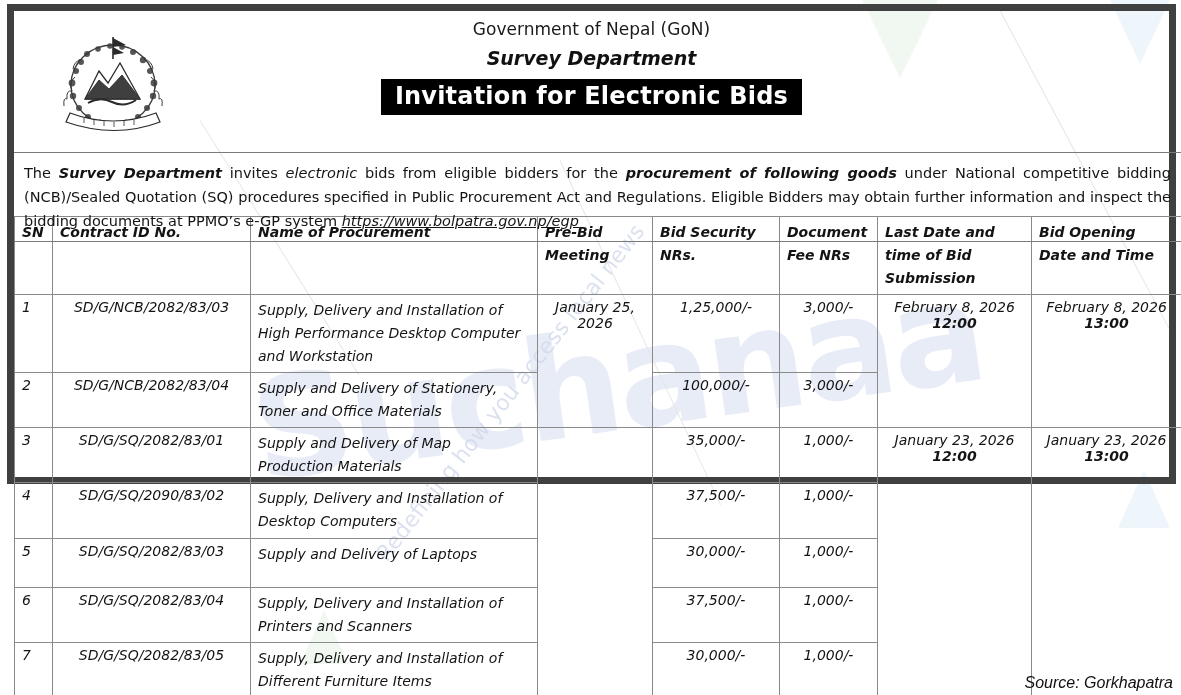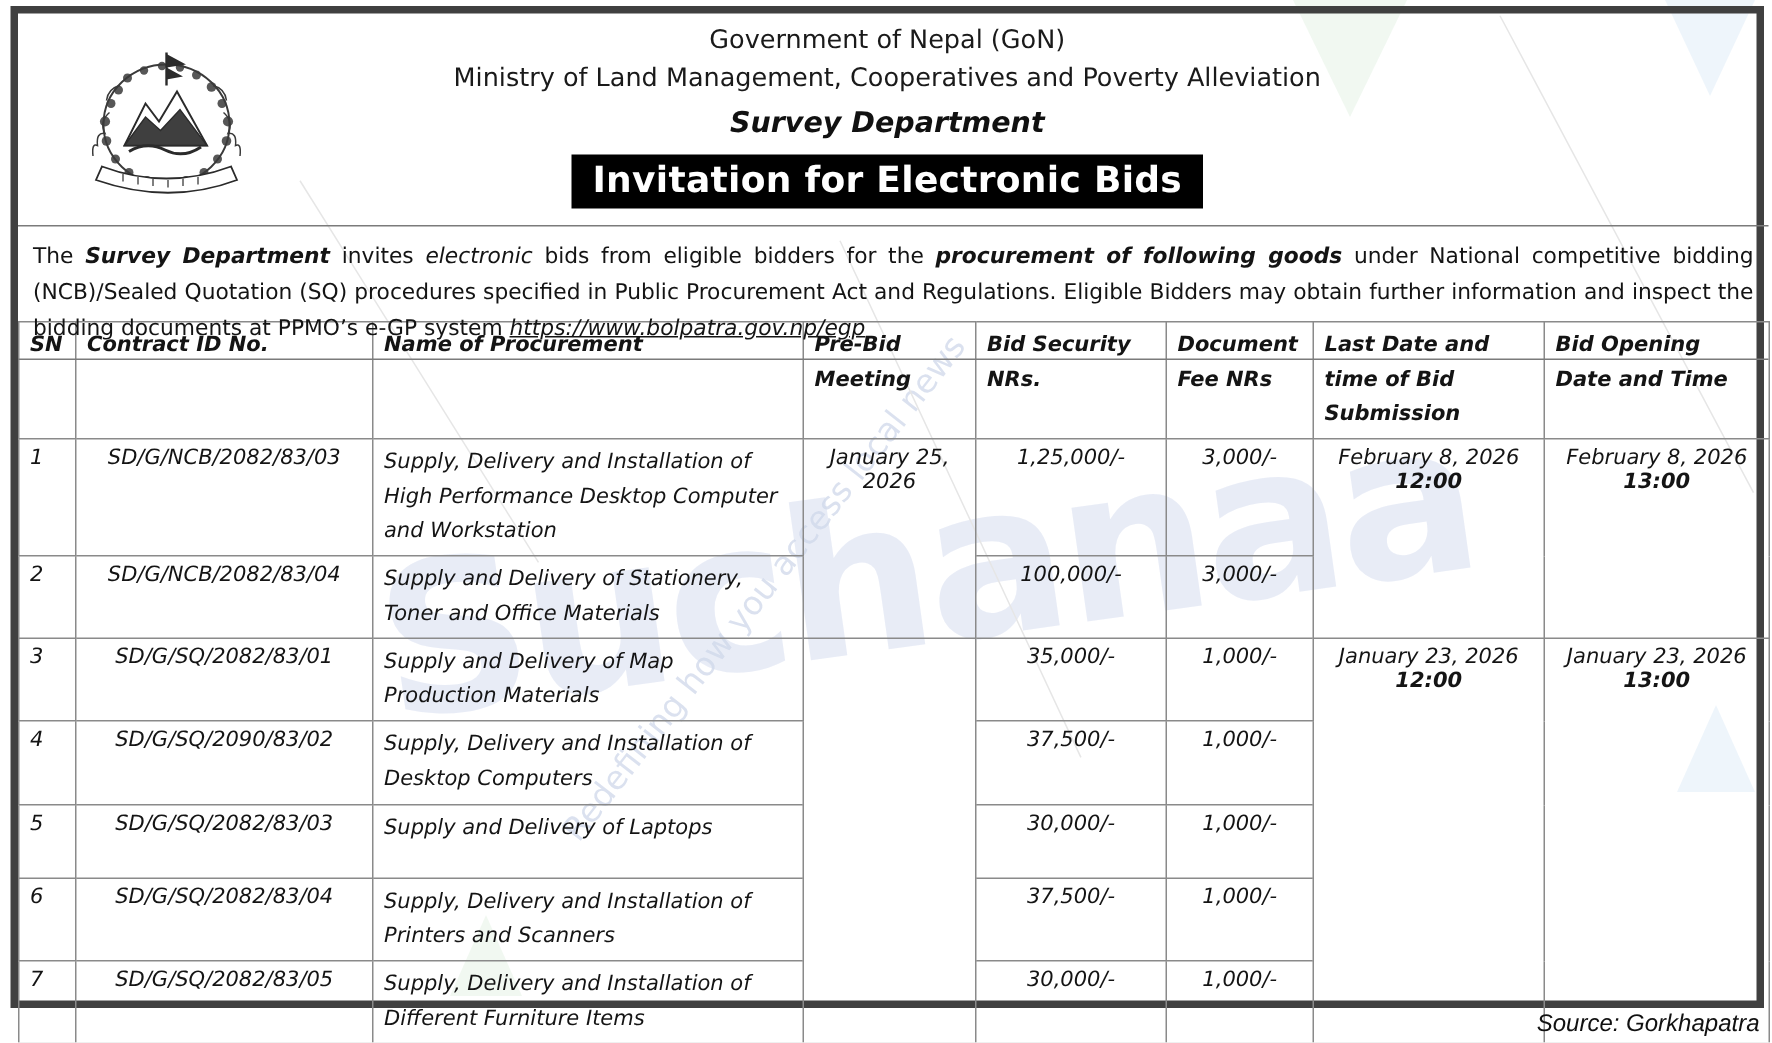--- a/index.html
+++ b/index.html
@@ -85,22 +85,22 @@
     height: 1px;
     transform-origin: left center;
   }
 
   
   #doc {
     position: absolute;
     left: 7px;
     top: 4px;
     width: 1169px;
-    height: 668px;
-    border: 5px solid #404040;
+    height: 480px;
+    border: 7px solid #404040;
     box-sizing: border-box;
     z-index: 2;
     background: transparent;
   }
 
   
   .header {
     position: relative;
     height: 205px;
   }
@@ -296,21 +296,20 @@
             <path d="M18 88 q43 16 86 0 l4 9 q-45 17 -94 0 Z" fill="#ffffff" stroke="#2b2b2b" stroke-width="1.2"></path>
             <g stroke="#555" stroke-width="1">
               <path d="M32 93 l0 5 M42 95 l0 5 M52 96 l0 5 M62 97 l0 5 M72 96 l0 5 M82 95 l0 5"></path>
             </g>
           </g>
         </svg>
       </div>
 
       <div class="header-text">
         <div class="org-line1">Government of Nepal (GoN)</div>
-        <div class="org-line2">Ministry of Land Management, Cooperatives and Poverty Alleviation</div>
         <div class="dept">Survey Department</div>
         <div class="title-wrap">
           <span class="doc-title">Invitation for Electronic Bids</span>
         </div>
       </div>
 
       <div class="intro">
         <span>The </span><b>Survey Department</b><span> invites </span><i>electronic</i><span> bids from eligible bidders for the </span><b>procurement of following goods</b><span> under National competitive bidding (NCB)/Sealed Quotation (SQ) procedures specified in Public Procurement Act and Regulations. Eligible Bidders may obtain further information and inspect the bidding documents at PPMO’s e-GP system </span><a class="url" href="#">https://www.bolpatra.gov.np/egp</a>
       </div>
     </div>

